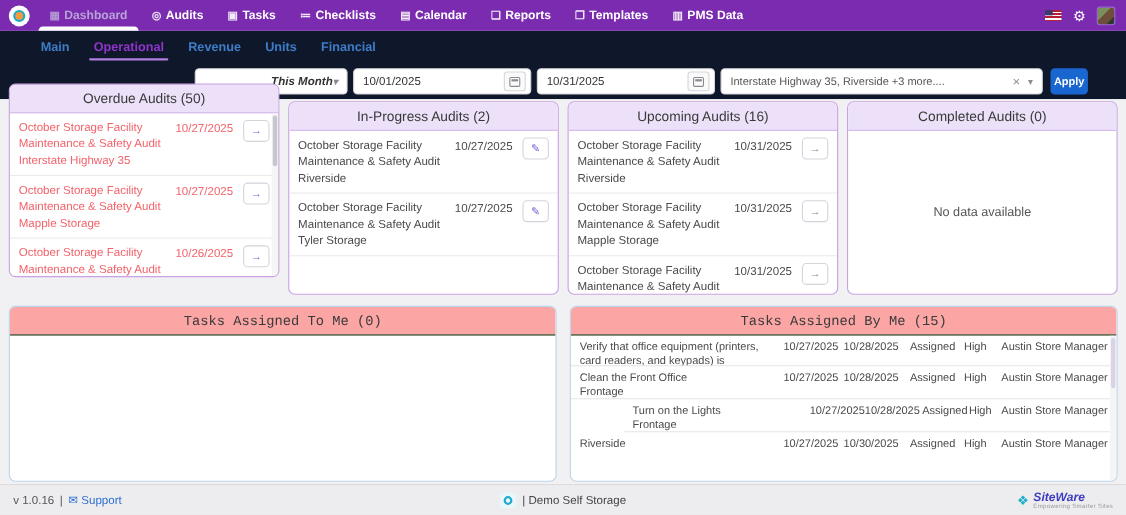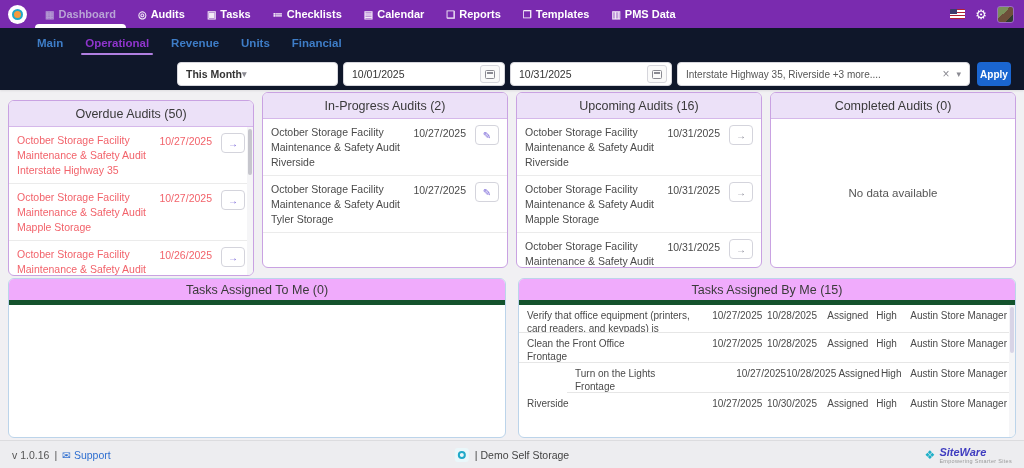--- a/index.html
+++ b/index.html
@@ -22,39 +22,39 @@
   .avatar { width:17px; height:17px; border-radius:3px; background:linear-gradient(135deg,#7a8f5a 0 40%,#6d4f3a 40% 75%,#2e3b2e 75%); border:1px solid #9b6ec4; cursor:pointer; }
 
   
   .subheader { position:absolute; top:28px; left:0; width:1024px; height:62px; background:#0f172a; box-shadow:0 1px 2px rgba(0,0,0,.08); }
   .tabs { display:flex; gap:22px; padding:9px 0 0 37px; }
   .tab { font-size:11.5px; font-weight:700; color:#3e7dc7; padding-bottom:6px; cursor:pointer; position:relative; }
   .tab.active { color:#8f35cc; }
   .tab.active::after { content:""; position:absolute; left:-4px; right:-4px; bottom:0; height:2.5px; background:#b07fe0; border-radius:2px; }
   .filterbar { position:absolute; left:177px; top:34px; height:24px; display:flex; align-items:center; }
   .fctrl { height:24px; border:1px solid #d6d6dc; border-radius:4px; background:#fff; display:flex; align-items:center; font-size:10.5px; color:#333; }
-  .fselect { width:161px; margin-right:5px; padding:0 8px; font-weight:700; justify-content:flex-start; cursor:pointer; }
+  .fselect { width:139px; margin-right:5px; padding:0 8px; font-weight:700; justify-content:flex-end; cursor:pointer;font-style:italic; }
   .chev { color:#8a8a92; font-size:9px; }
   .fdate { width:162px; margin-right:5px; padding:0 4px 0 0; }
   .fdate input { flex:1; border:none; outline:none; font-size:10.5px; color:#333; padding:0 8px; font-family:"Liberation Sans",sans-serif; background:transparent; width:100px; }
   .cal-btn { width:20px; height:18px; border:1px solid #d6d6dc; border-radius:3px; background:#fafafa; display:flex; align-items:center; justify-content:center; cursor:pointer; }
   .cal-icon { position:relative; width:10px; height:9px; border:1.2px solid #8a8a92; border-radius:1.5px; }
   .cal-icon::before { content:""; position:absolute; left:1px; right:1px; top:1px; height:2px; background:#8a8a92; }
   .fmulti { width:293px; margin-right:7px; padding:0 8px; color:#555; cursor:pointer; }
   .fmulti .mtext { flex:1; white-space:nowrap; overflow:hidden; text-overflow:ellipsis; font-size:10px; }
   .mclear { color:#8a8a92; font-size:12px; margin:0 7px 0 6px; cursor:pointer; }
   .apply-btn { width:34px; height:24px; background:#1a66d1; color:#fff; border:none; border-radius:4px; font-size:10px; font-weight:700; cursor:pointer; font-family:"Liberation Sans",sans-serif; }
 
   
   .card { position:absolute; background:#fff; border-radius:6px; overflow:hidden; }
   .card.purple { border:1px solid #c9a2e2; }
   .card.blue { border:1px solid #bcd4ea; }
   .card-head { height:26px; display:flex; align-items:center; justify-content:center; font-size:12.5px; font-weight:500; color:#3a3a3a; }
   .purple .card-head { background:#ece1f8; border-bottom:1px solid #d5b8ea; }
-  .blue .card-head { background:#f0abfc; border-bottom:5px solid #14532d; }
+  .blue .card-head { background:#fca5a5; border-bottom:1px solid #14532d;font-family:Liberation Mono, monospace; }
   .card-body { position:relative; overflow:hidden; height:calc(100% - 26px); }
   .aitem { display:flex; padding:6px 8px 5px 8px; border-bottom:1px solid #ebebeb; }
   .aitem-text { flex:1; min-width:0; padding-right:6px; }
   .aitem-title { font-size:10.5px; line-height:15px; color:#4a4a4a; max-width:150px; }
   .aitem-fac { font-size:10.5px; line-height:15px; color:#4a4a4a; }
   .aitem-right { display:flex; align-items:flex-start; gap:9px; }
   .aitem-date { font-size:10.5px; color:#4a4a4a; margin-top:2px; white-space:nowrap; }
   .abtn { width:24px; height:20px; background:#fff; border:1px solid #d4d4dc; border-radius:4px; display:flex; align-items:center; justify-content:center; font-size:10px; color:#7b68d8; cursor:pointer; padding:0; }
   .card.overdue .aitem-title, .card.overdue .aitem-fac, .card.overdue .aitem-date { color:#f2636b; }
   .empty-msg { position:absolute; top:0; left:0; right:0; bottom:0; display:flex; align-items:center; justify-content:center; font-size:11.5px; color:#555; }
@@ -161,21 +161,21 @@
       </div>
       <div class="fctrl fmulti">
         <span class="mtext">Interstate Highway 35, Riverside +3 more....</span>
         <span class="mclear">×</span>
         <span class="chev">▾</span>
       </div>
       <button class="apply-btn">Apply</button>
     </div>
   </div>
 
-  <section class="card purple overdue" style="left:8px; top:100px; width:246px; height:176px;">
+  <section class="card purple overdue" style="left:8px; top:76px; width:246px; height:176px;">
     <div class="card-head">Overdue Audits (50)</div>
     <div class="card-body">
       <div class="aitem">
         <div class="aitem-text">
           <div class="aitem-title">October Storage Facility Maintenance &amp; Safety Audit</div>
           <div class="aitem-fac">Interstate Highway 35</div>
         </div>
         <div class="aitem-right">
           <span class="aitem-date">10/27/2025</span>
           <button class="abtn">

